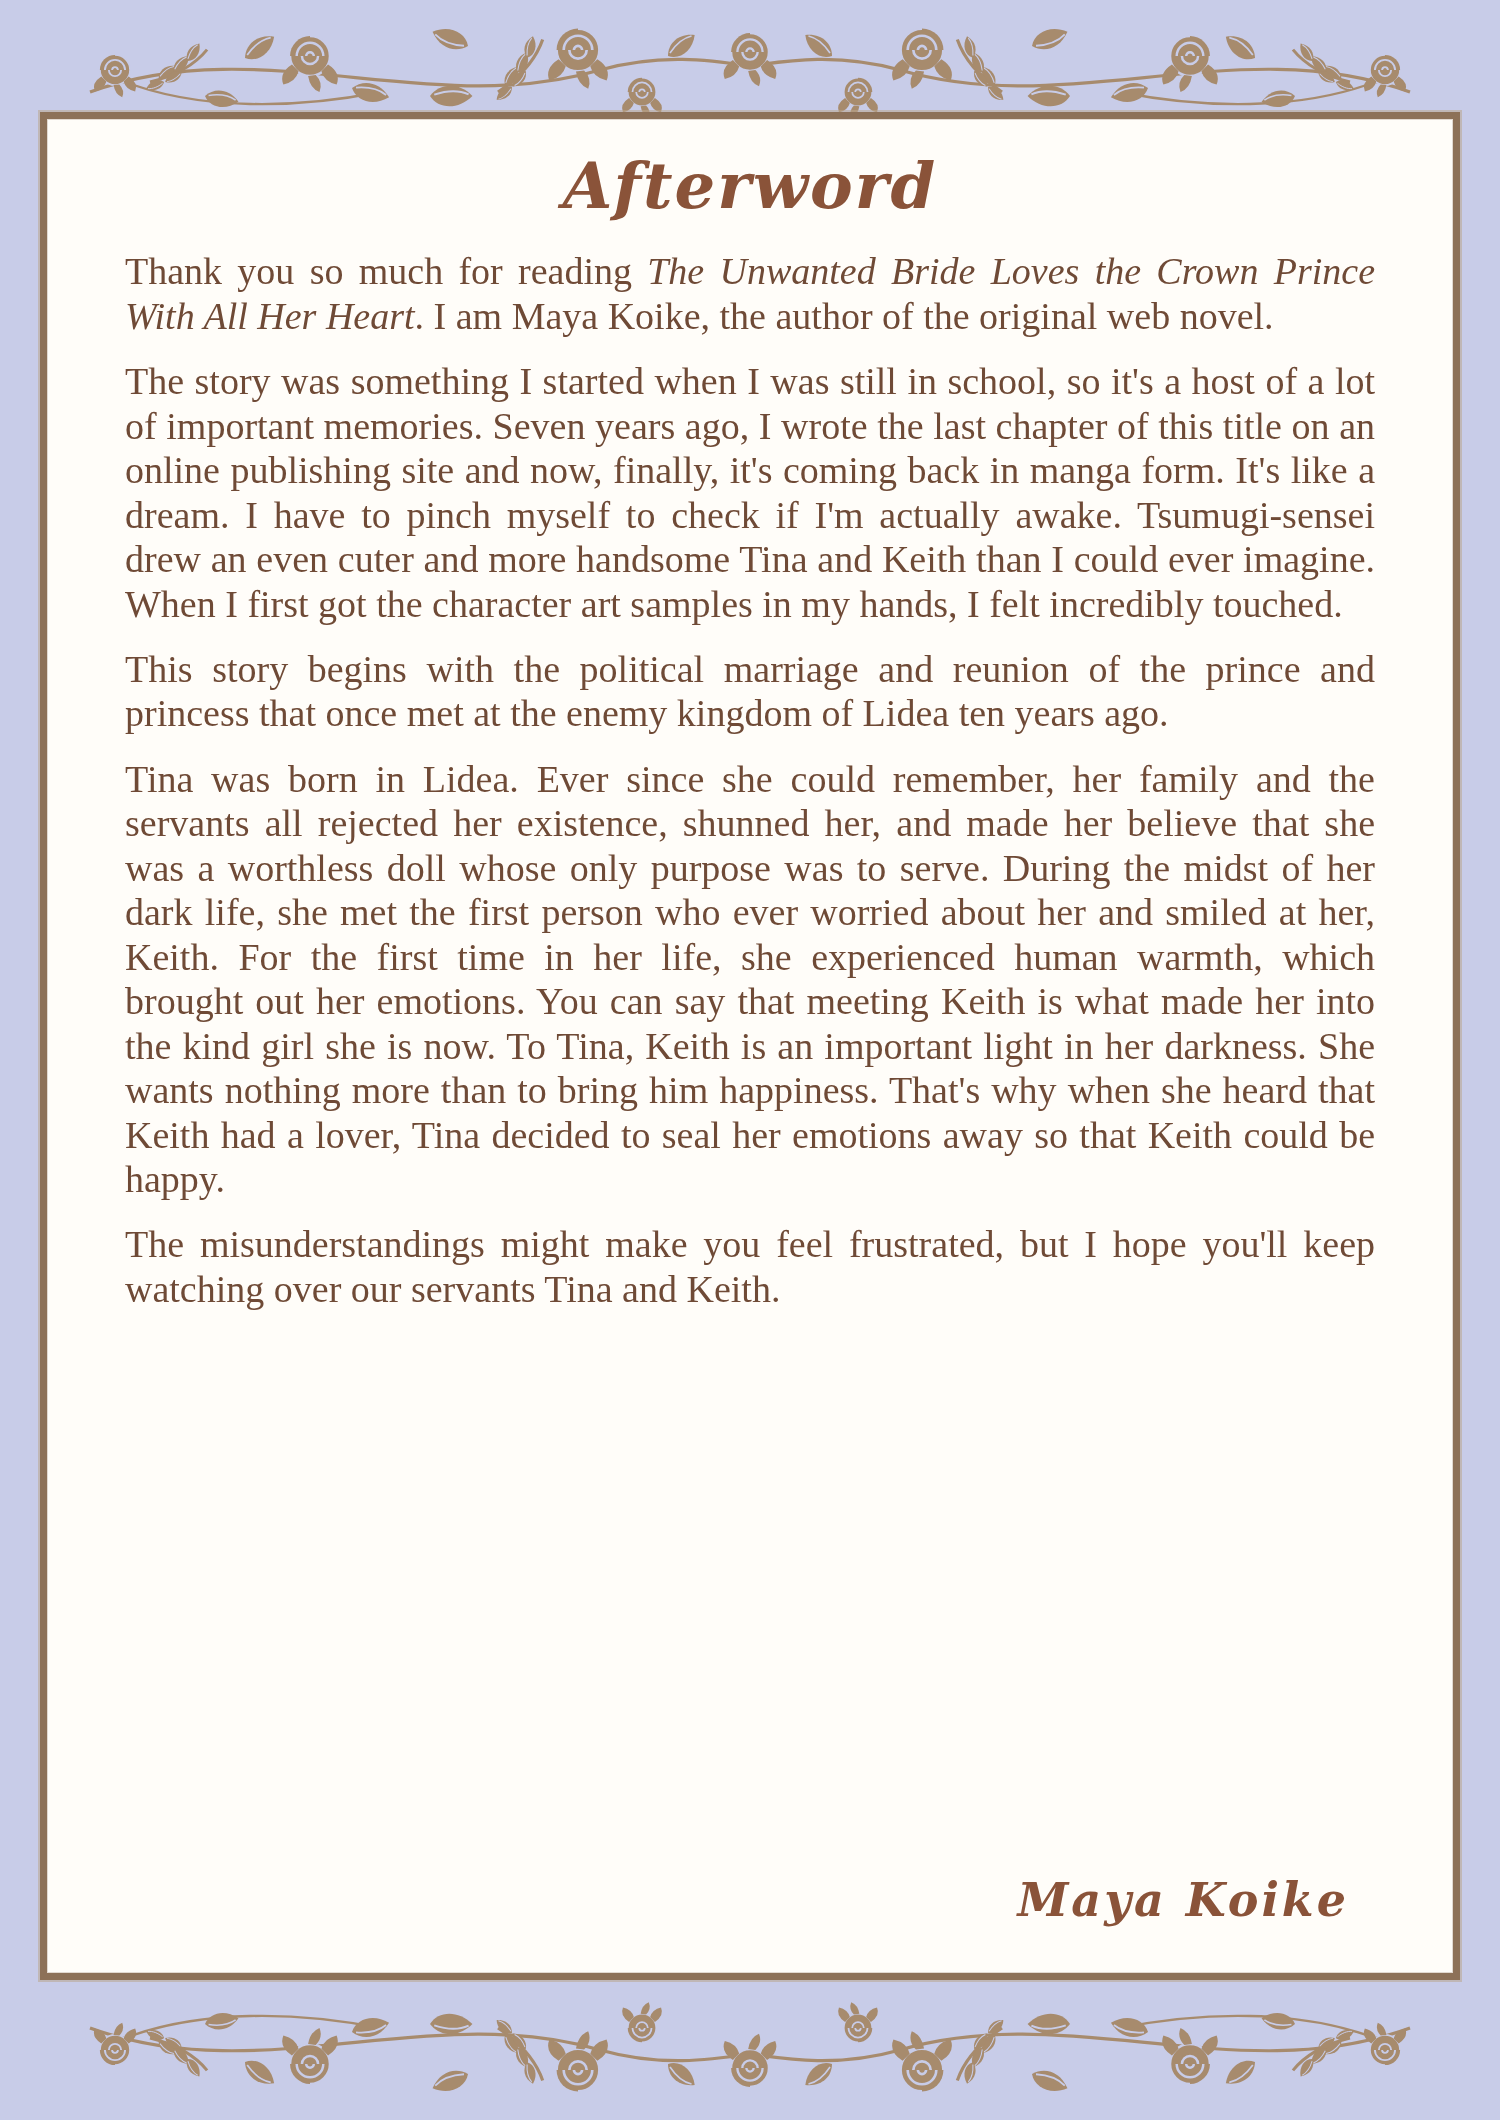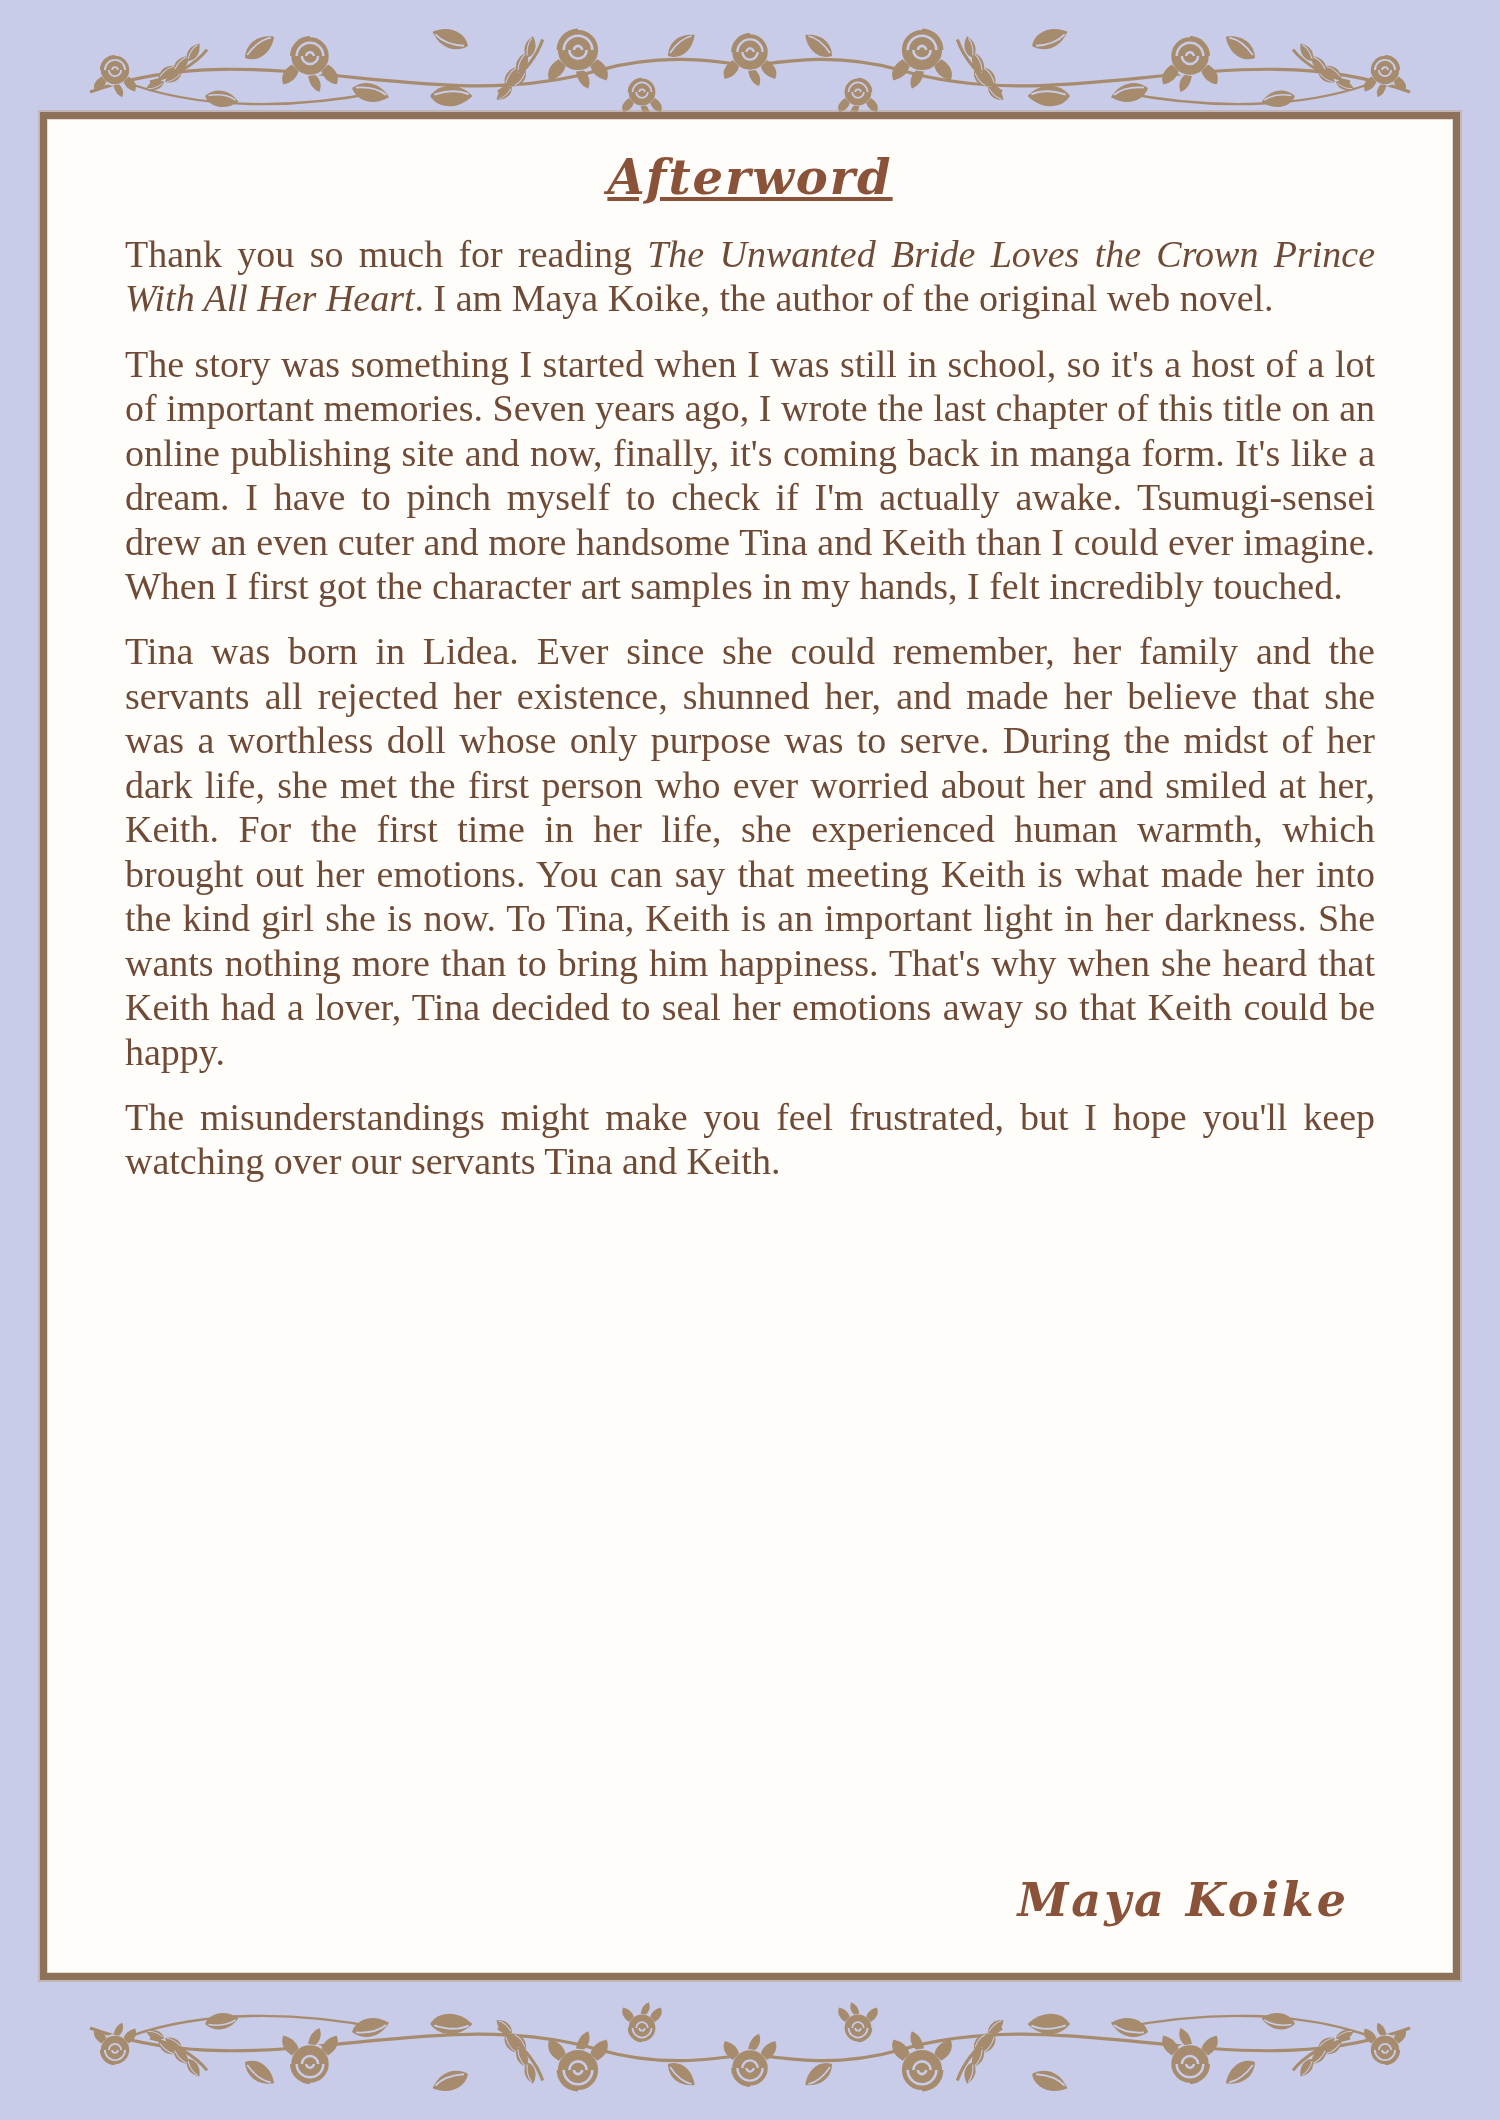--- a/index.html
+++ b/index.html
@@ -35,27 +35,26 @@
     z-index: 2;
     display: flex;
     flex-direction: column;
     padding: 28px 78px 46px;
   }
 
   .title {
     font-family: "DejaVu Serif", serif;
     font-style: italic;
     font-weight: bold;
-    font-size: 48px;
+    font-size: 64px;
     line-height: 1.1;
     color: var(--title, #8a5339);
     text-align: center;
     letter-spacing: 2px;
     margin: 4px 0 28px;
-    text-decoration: underline;
   }
 
   .paragraphs { flex: 0 0 auto; }
 
   .para {
     font-family: "Liberation Serif", "DejaVu Serif", serif;
     font-size: 38px;
     line-height: 1.17;
     color: var(--text, #6f4a36);
     text-align: justify;
@@ -120,20 +119,21 @@
     </g>
   </defs>
   <use href="#band"></use>
 </svg>
 
 <div class="frame">
   <h1 class="title">Afterword</h1>
   <div class="paragraphs">
       <p class="para"><span>Thank you so much for reading </span><span class="italic">The Unwanted Bride Loves the Crown Prince With All Her Heart</span><span>. I am Maya Koike, the author of the original web novel.</span></p>
       <p class="para"><span>The story was something I started when I was still in school, so it's a host of a lot of important memories. Seven years ago, I wrote the last chapter of this title on an online publishing site and now, finally, it's coming back in manga form. It's like a dream. I have to pinch myself to check if I'm actually awake. Tsumugi-sensei drew an even cuter and more handsome Tina and Keith than I could ever imagine. When I first got the character art samples in my hands, I felt incredibly touched.</span></p>
+      <p class="para"><span>This story begins with the political marriage and reunion of the prince and princess that once met at the enemy kingdom of Lidea ten years ago.</span></p>
       <p class="para"><span>Tina was born in Lidea. Ever since she could remember, her family and the servants all rejected her existence, shunned her, and made her believe that she was a worthless doll whose only purpose was to serve. During the midst of her dark life, she met the first person who ever worried about her and smiled at her, Keith. For the first time in her life, she experienced human warmth, which brought out her emotions. You can say that meeting Keith is what made her into the kind girl she is now. To Tina, Keith is an important light in her darkness. She wants nothing more than to bring him happiness. That's why when she heard that Keith had a lover, Tina decided to seal her emotions away so that Keith could be happy.</span></p>
       <p class="para"><span>The misunderstandings might make you feel frustrated, but I hope you'll keep watching over our servants Tina and Keith.</span></p>
     </div>
   <div class="signature">Maya Koike</div>
 </div>
 
 <svg class="ornament ornament-bottom" viewBox="0 0 1500 140" xmlns="http://www.w3.org/2000/svg" aria-hidden="true">
   <use href="#band" transform="translate(0,140) scale(1,-1)"></use>
 </svg>
 

